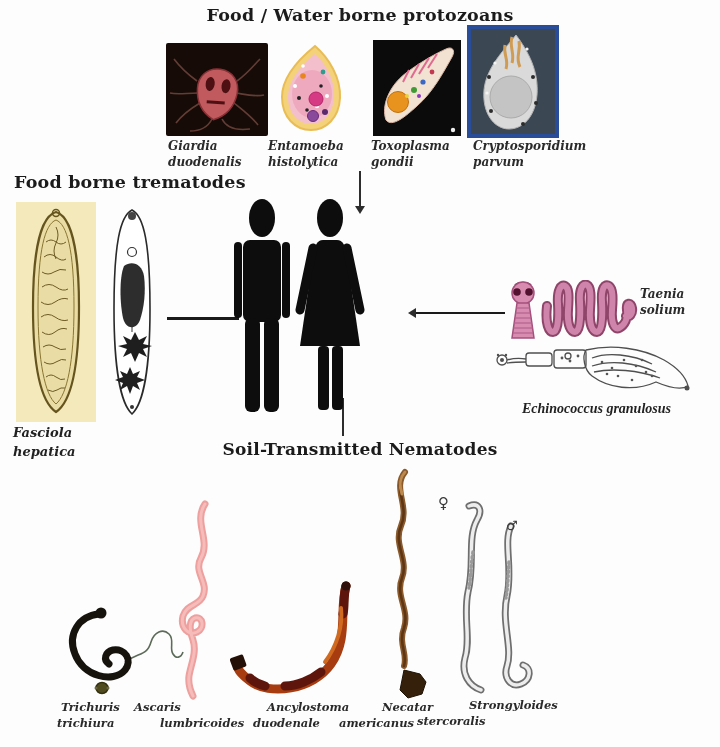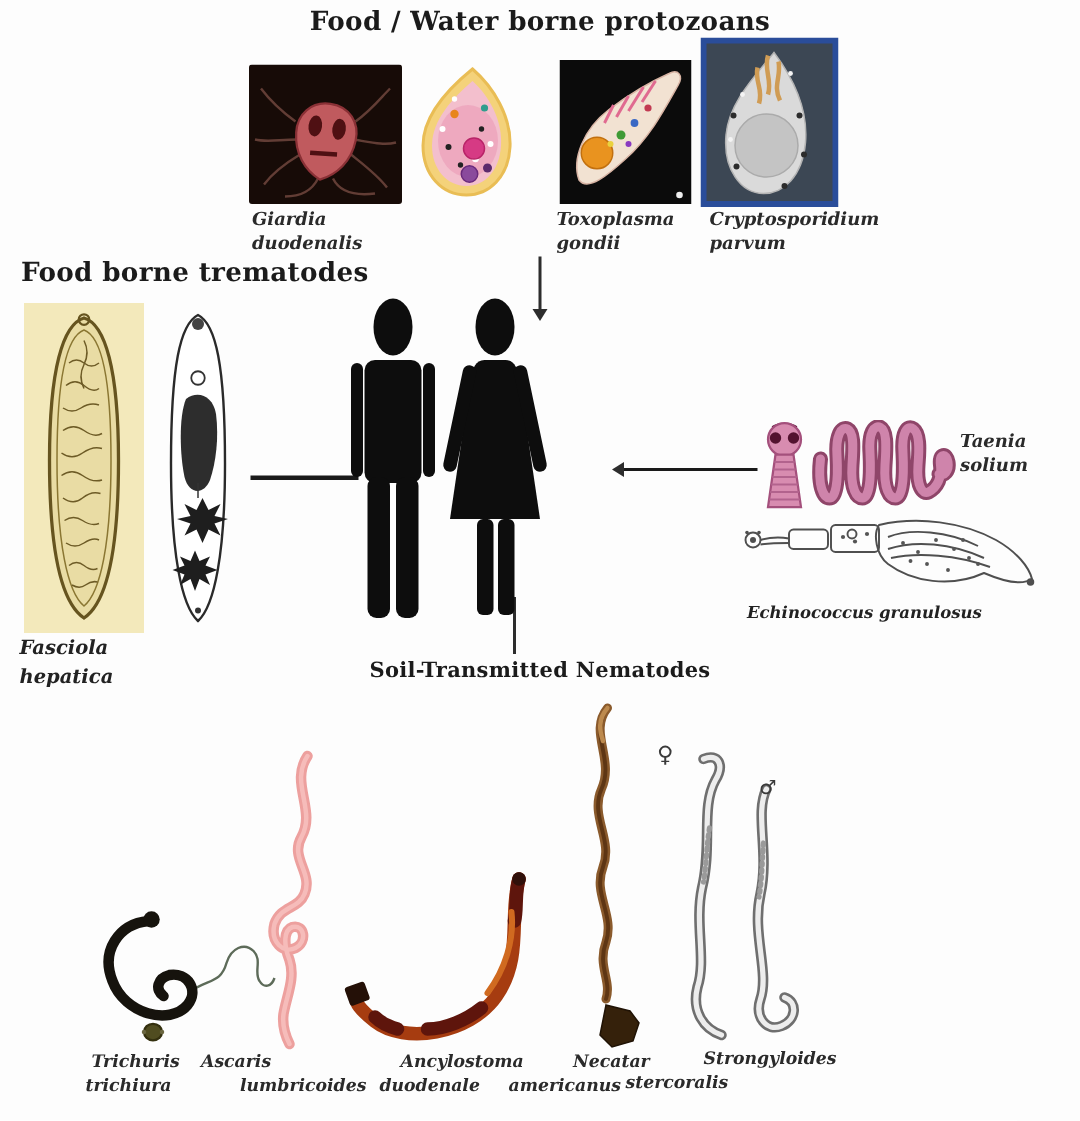--- a/index.html
+++ b/index.html
@@ -19,21 +19,21 @@
   .sym{color:#3a3a3a;font-family:"DejaVu Sans",sans-serif;}
   svg{display:block;}
 </style>
 </head>
 <body>
 
 <div id="stage">
 
   <div class="abs h h1" style="left:150px;top:5px;width:420px;text-align:center;">Food / Water borne protozoans</div>
   <div class="abs h h1" style="left:14px;top:172px;">Food borne trematodes</div>
-  <div class="abs h" style="left:160px;top:439px;width:400px;text-align:center;font-size:14px;">Soil-Transmitted Nematodes</div>
+  <div class="abs h" style="left:160px;top:439px;width:400px;text-align:center;font-size:17px;">Soil-Transmitted Nematodes</div>
 
   <div class="abs vline" style="left:359px;top:171px;height:37px;"></div>
   <div class="abs arrow-down" style="left:355px;top:206px;"></div>
 
   <div class="abs hline" style="left:167px;top:317px;width:72px;height:3px;"></div>
 
   <div class="abs hline" style="left:415px;top:312px;width:90px;"></div>
   <div class="abs arrow-left" style="left:408px;top:308px;"></div>
 
   <div class="abs vline" style="left:342px;top:398px;height:38px;"></div>
@@ -113,20 +113,24 @@
     <g fill="#f4f4f4">
       <circle cx="20" cy="68" r="1.6"></circle>
         <circle cx="28" cy="38" r="1.6"></circle>
         <circle cx="60" cy="24" r="1.6"></circle>
     </g>
   </svg>
 
   <div class="abs" style="left:168px;top:139px;">
     <div class="lbl">Giardia</div>
     <div class="lbl">duodenalis</div>
+  </div>
+  <div class="abs" style="left:268px;top:139px;">
+    <div class="lbl">Entamoeba</div>
+    <div class="lbl">histolytica</div>
   </div>
   <div class="abs" style="left:371px;top:139px;">
     <div class="lbl">Toxoplasma</div>
     <div class="lbl">gondii</div>
   </div>
   <div class="abs" style="left:473px;top:139px;">
     <div class="lbl">Cryptosporidium</div>
     <div class="lbl">parvum</div>
   </div>
 
@@ -239,21 +243,21 @@
         <circle cx="154" cy="36" r="1.3"></circle>
         <circle cx="126" cy="40" r="1.3"></circle>
       <circle cx="140" cy="44" r="1.3"></circle>
         <circle cx="160" cy="40" r="1.3"></circle>
         <circle cx="150" cy="24" r="1.3"></circle>
       <circle cx="115" cy="38" r="1.3"></circle>
     </g>
     <circle cx="195" cy="52" r="2.5" fill="#4f4f4f"></circle>
   </svg>
 
-  <div class="abs lblB" style="left:498px;top:399px;font-size:11px;">Echinococcus granulosus</div>
+  <div class="abs lblB" style="left:522px;top:399px;font-size:14px;font-family:Liberation Serif, serif;">Echinococcus granulosus</div>
 
   <svg class="abs" style="left:55px;top:588px;" width="130" height="115" viewBox="0 0 130 115">
     <path d="M70,74 C84,64 92,68 96,54 C99,44 108,40 114,46 C120,52 114,60 118,66 C121,71 126,70 128,64" stroke="#5d6b59" stroke-width="1.6" fill="none"></path>
     <path d="M44,26 C24,28 12,46 20,66 C28,88 58,96 70,82 C78,72 70,60 58,62 C50,64 48,72 54,76" stroke="#16130d" stroke-width="7" fill="none" stroke-linecap="round"></path>
     <circle cx="46" cy="25" r="5.5" fill="#16130d"></circle>
     <ellipse cx="47" cy="100" rx="6" ry="5.5" fill="#504c20" stroke="#34300f" stroke-width="1.5"></ellipse>
     <circle cx="41" cy="100" r="1.5" fill="#6a6640"></circle>
       <circle cx="53" cy="100" r="1.5" fill="#6a6640"></circle>
   </svg>
 

